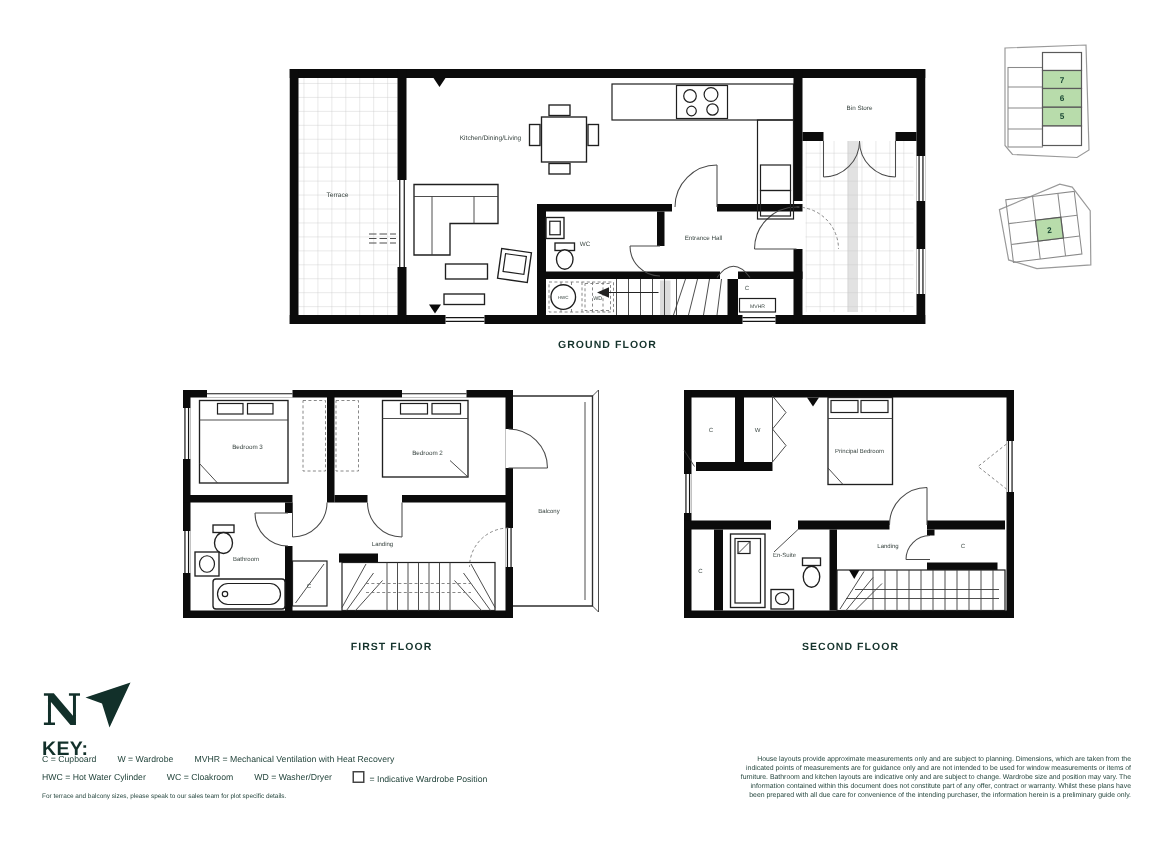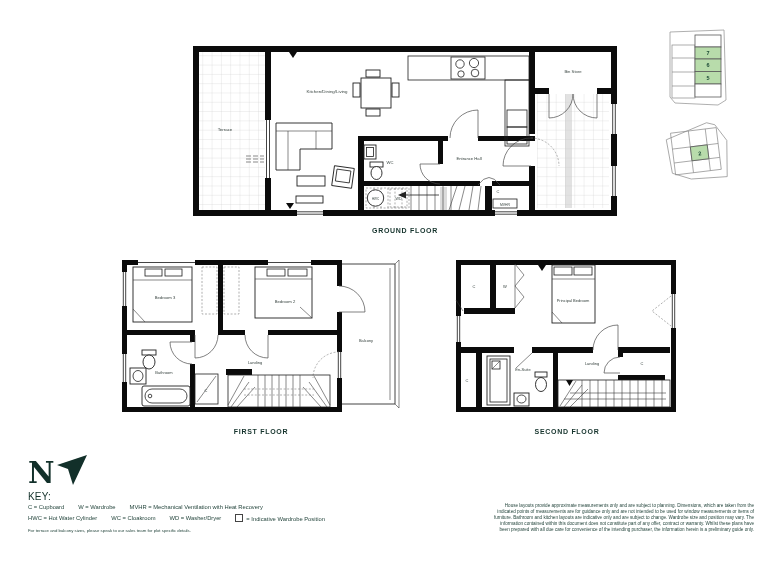--- a/index.html
+++ b/index.html
@@ -11,21 +11,21 @@
   .wall{fill:#0b0b0b;}
   .fx{fill:#ffffff;stroke:#1f1f1f;stroke-width:.9;}
   .fx2{fill:none;stroke:#1f1f1f;stroke-width:.8;}
   .thin{fill:none;stroke:#3a3a3a;stroke-width:.6;}
   .arc{fill:none;stroke:#4a4a4a;stroke-width:.7;}
   .dash{fill:none;stroke:#7a7a7a;stroke-width:.6;stroke-dasharray:2 1.6;}
   .glz{stroke:#141414;stroke-width:.8;}
   .winw{fill:#ffffff;}
   .floor-title{position:absolute;text-align:center;font-size:7px;font-weight:600;
                letter-spacing:.7px;color:#15332c;}
-  .key-title{position:absolute;left:28px;top:491px;font-size:10px;font-weight:400;
+  .key-title{position:absolute;left:28px;top:491px;font-size:13px;font-weight:700;
              color:#12302a;letter-spacing:.2px;}
   .key-row{position:absolute;left:28px;display:flex;align-items:center;gap:14px;
            font-size:5.8px;color:#1d3f36;white-space:nowrap;}
   .key-row1{top:504px;}
   .key-row2{top:514px;}
   .wardrobe-box{display:inline-block;width:6px;height:6px;border:1px solid #444;
                 margin-right:3px;vertical-align:-1px;}
   .key-note{position:absolute;left:28px;top:528px;font-size:4.3px;color:#1d3f36;}
   .disclaimer{position:absolute;right:14px;top:503px;width:262px;font-size:4.6px;
               line-height:6.1px;text-align:right;color:#1d3f36;}

